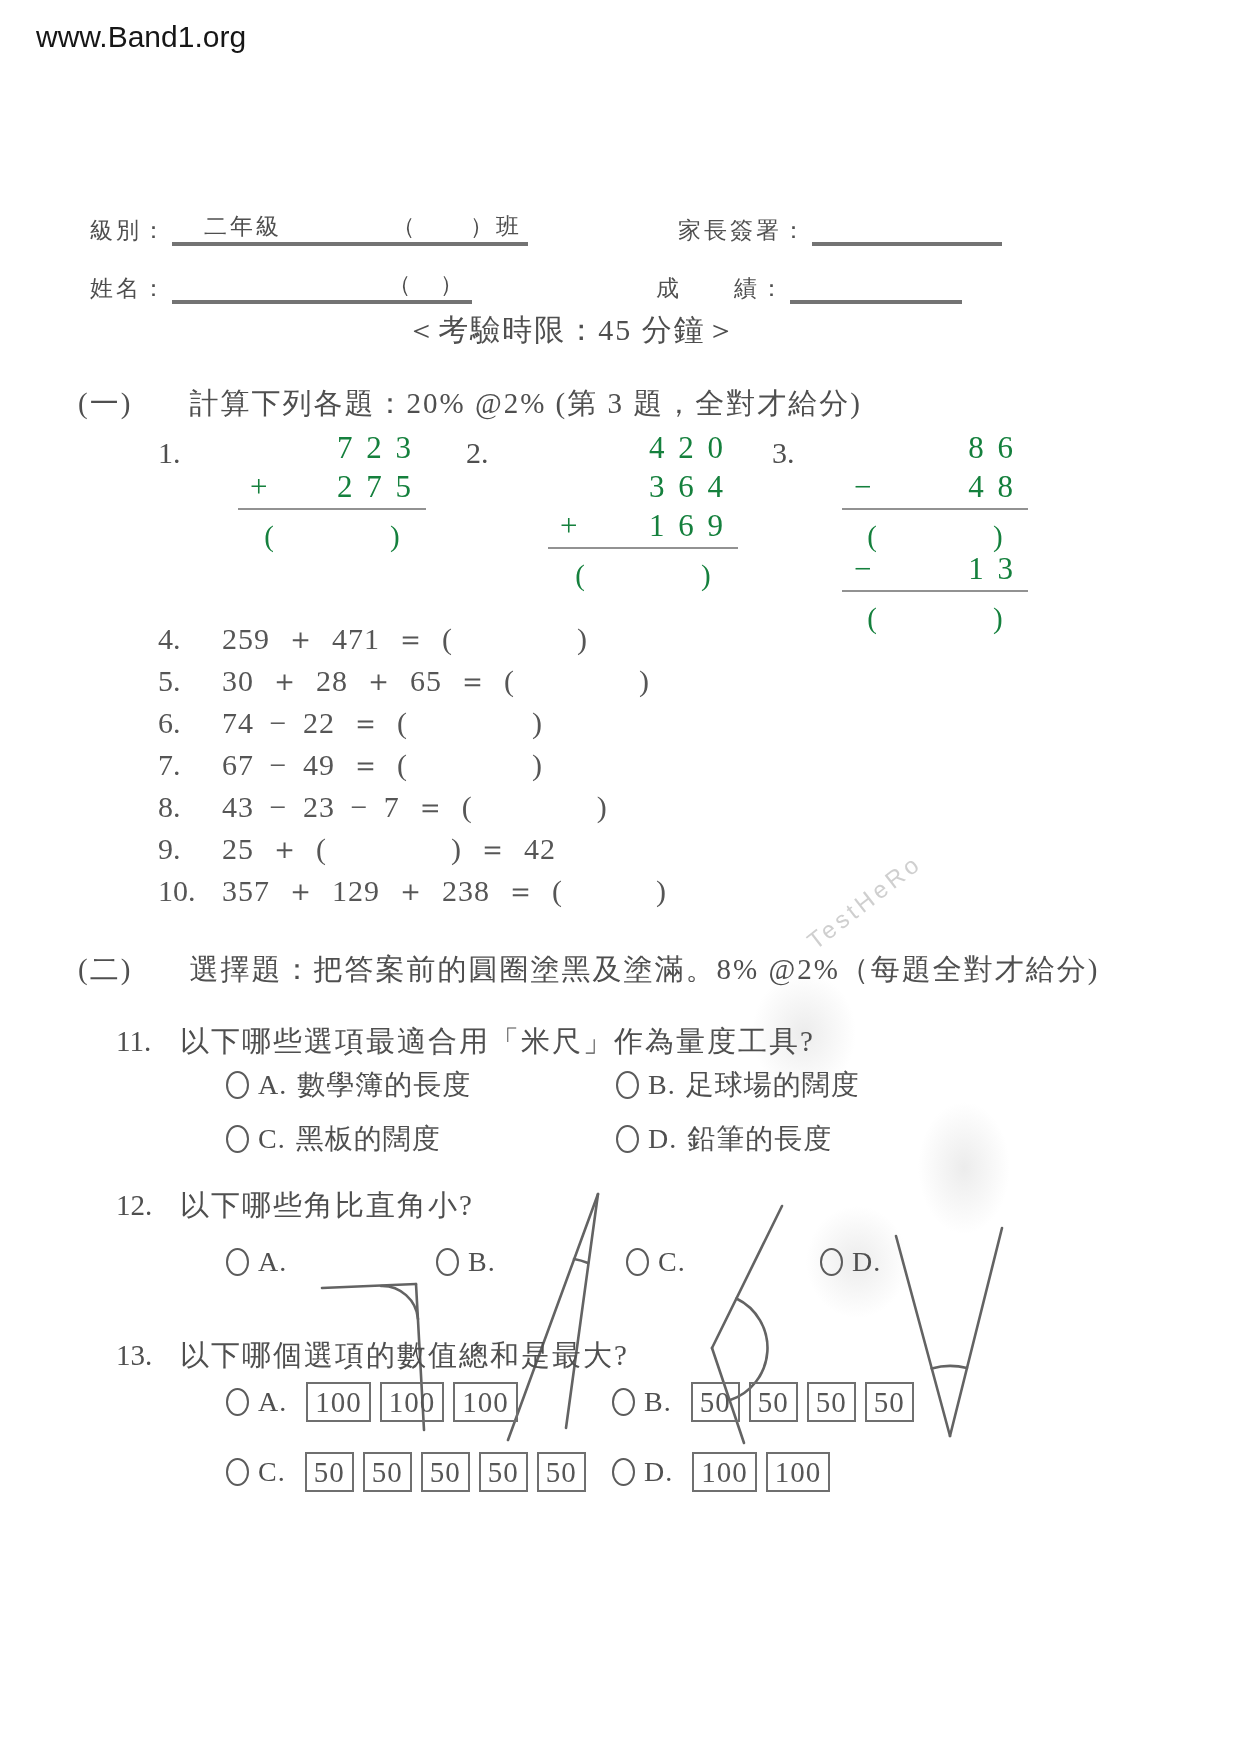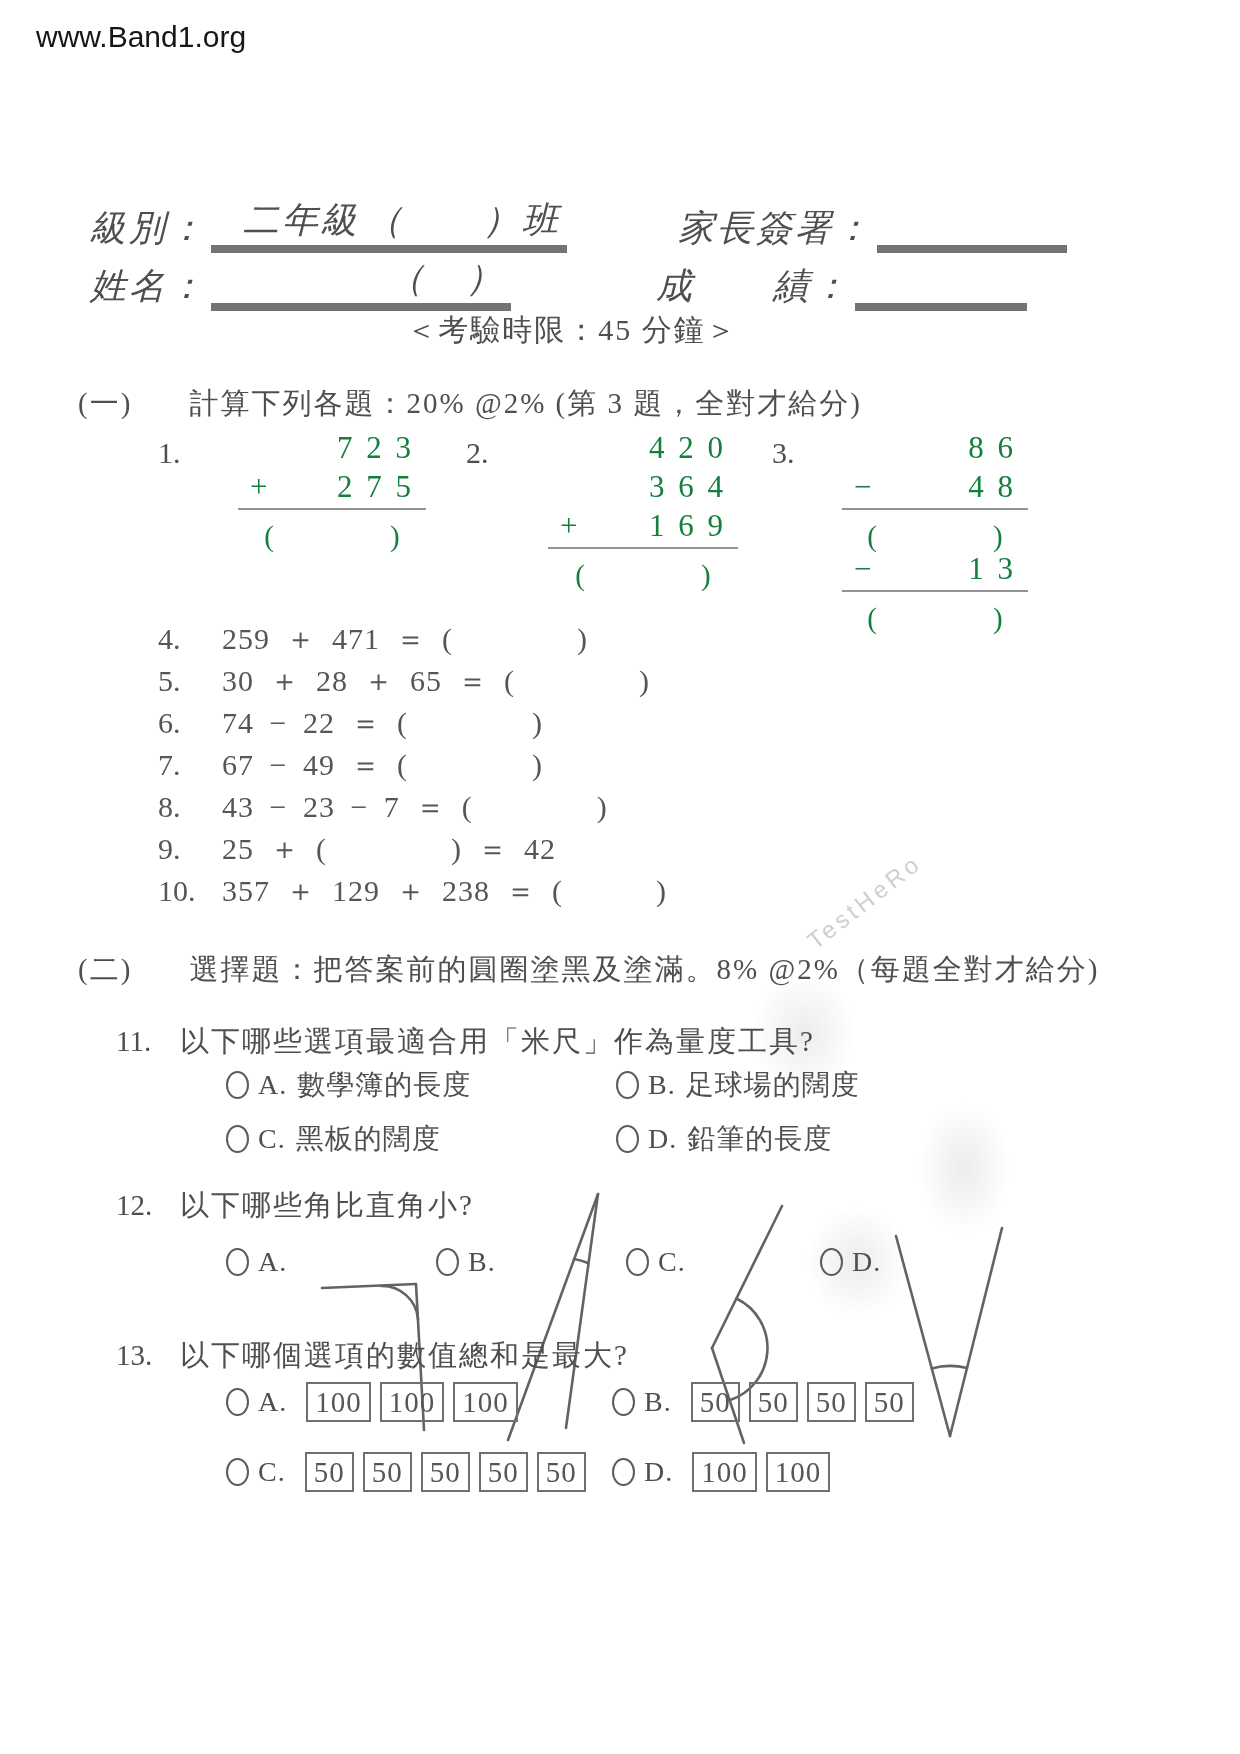--- a/index.html
+++ b/index.html
@@ -5,25 +5,25 @@
   html,body { margin:0; padding:0; background:#ffffff; }
   .page {
     position:relative; width:1240px; height:1754px; background:#ffffff;
     font-family:"Liberation Serif", serif; color:#4f4f4f; overflow:hidden;border-radius:7px;
   }
   .site {
     position:absolute; left:36px; top:20px;
     font-family:"Liberation Sans", sans-serif; font-size:30px; color:#161616;
   }
   
-  .hline { position:absolute; font-size:36px; letter-spacing:3px; white-space:nowrap; display:flex; align-items:flex-end;font-style:italic; }
+  .hline { position:absolute; font-size:23px; letter-spacing:3px; white-space:nowrap; display:flex; align-items:flex-end; }
   .hlabel { display:inline-block; }
   .ufield {
     display:inline-flex; justify-content:space-between; align-items:flex-end;
-    border-bottom:8px solid #737373; height:38px; padding:0 6px; margin-left:4px;
+    border-bottom:4px solid #737373; height:38px; padding:0 6px; margin-left:4px;
   }
   .uval { padding-left:26px; }
   .uparen { margin-left:auto; }
   .timelimit { position:absolute; top:310px; left:0; width:100%; text-align:center; font-size:30px; letter-spacing:2px; transform:translateX(-48px); }
   
   .sechead { position:absolute; left:78px; font-size:29px; letter-spacing:2px; white-space:nowrap; }
   .secno { display:inline-block; }
   .sectitle { display:inline-block; margin-left:48px; }
   
   .vpno { position:absolute; font-size:30px; }

